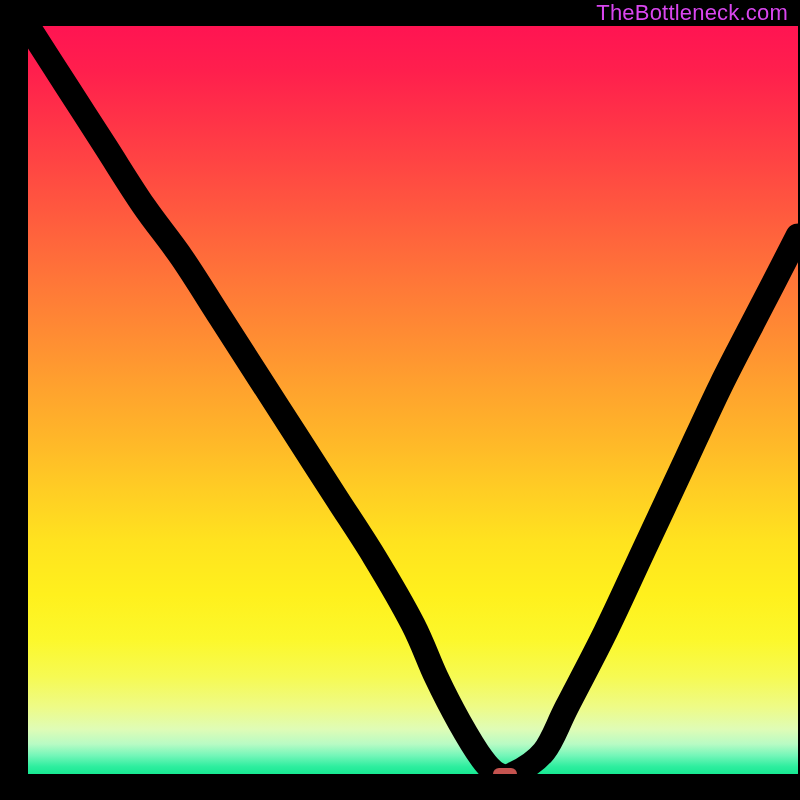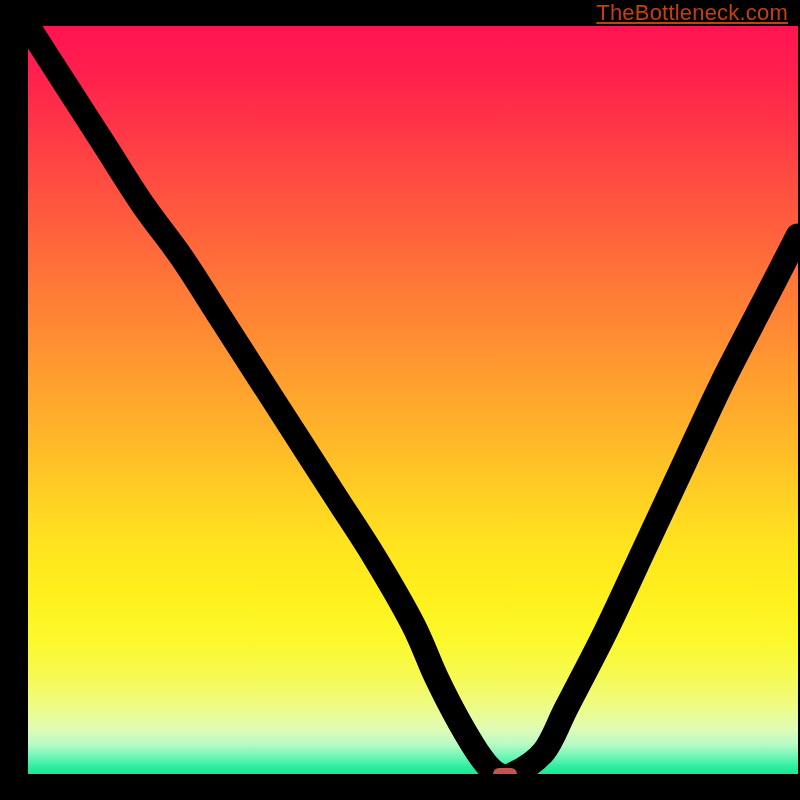--- a/index.html
+++ b/index.html
@@ -14,27 +14,26 @@
   .frame {
     position: relative;
     width: 800px;
     height: 800px;
     background: #000;
   }
   .watermark {
     position: absolute;
     top: 0;
     right: 12px;
-    color: #c2410c;
+    color: #d946ef;
     font-size: 22px;
     font-weight: 500;
     letter-spacing: 0.2px;
     z-index: 30;
     user-select: none;
-    text-decoration: underline;
   }
   .plot-area {
     position: absolute;
     left: 28px;
     right: 2px;
     top: 26px;
     bottom: 26px;
     overflow: hidden;
   }
   .gradient {

